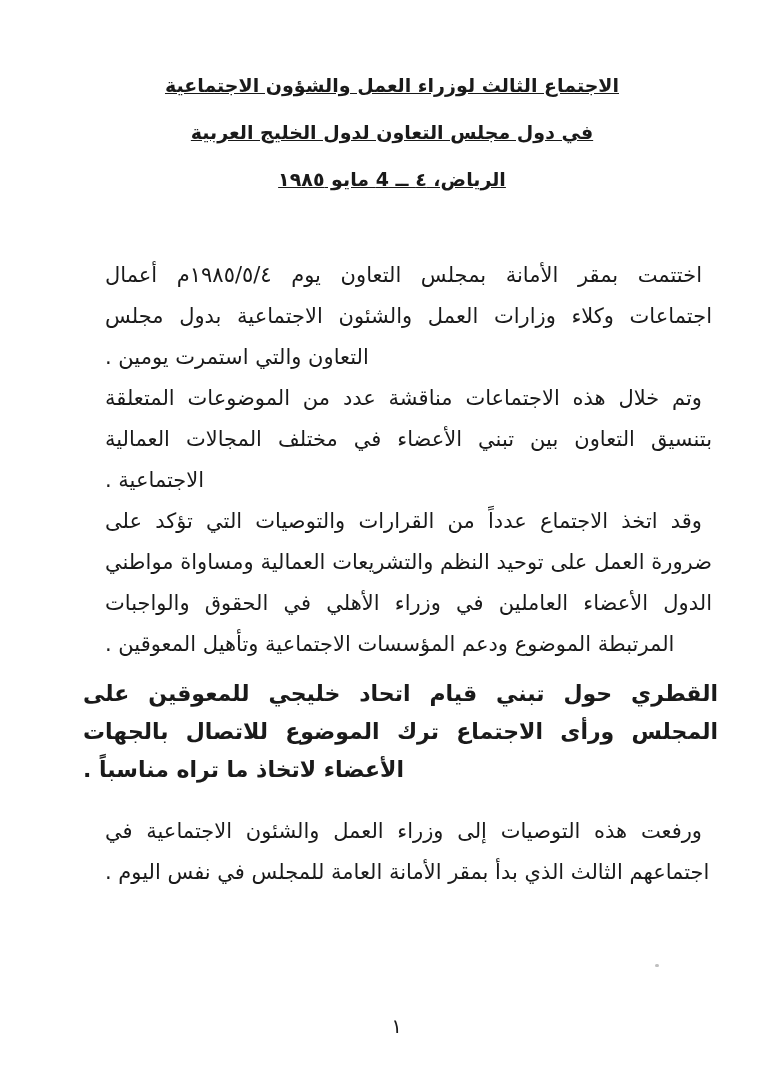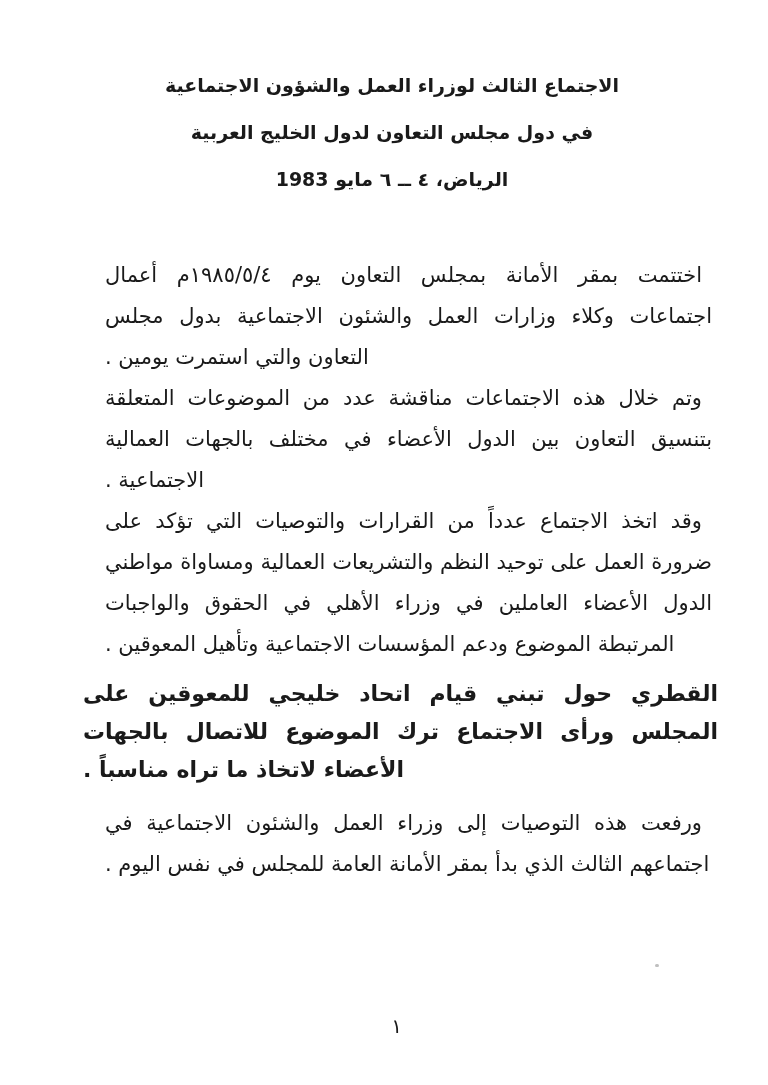--- a/index.html
+++ b/index.html
@@ -18,20 +18,21 @@
     direction: rtl;
     overflow: hidden;
   }
   
   .title-block {
     padding-top: 62px;
     padding-left: 16px; 
     text-align: center;
     font-weight: bold;
     font-size: 19px;
+    text-decoration: underline;
   }
   .t-line {
     height: 47px;
     line-height: 47px;
     white-space: nowrap;
   }
   
   .body-block {
     margin: 52px 56px 0 105px; 
     font-size: 21px;
@@ -50,21 +51,21 @@
   .indent { text-indent: 10px; }
   .para-bold {
     font-weight: bold;
     font-size: 22px;
     margin: 10px -6px 0 -22px; 
   }
   .para-bold .line {
     height: 38px;
     line-height: 38px;
   }
-  .para-last { margin-top: 14px; }
+  .para-last { margin-top: 22px; }
   
   .page-footer {
     position: absolute;
     top: 1014px;
     left: 0;
     right: 0;
     text-align: center;
     padding-left: 25px;
     font-size: 20px;
   }
@@ -81,34 +82,34 @@
   }
 </style>
 </head>
 <body>
 
 <div class="page">
 
   <header class="title-block">
     <div class="t-line">الاجتماع الثالث لوزراء العمل والشؤون الاجتماعية</div>
     <div class="t-line">في دول مجلس التعاون لدول الخليج العربية</div>
-    <div class="t-line">الرياض، ٤ ــ ٦ مايو 1983</div>
+    <div class="t-line">الرياض، ٤ ــ 4 مايو ١٩٨٥</div>
   </header>
 
   <main class="body-block">
 
     <div class="para">
       <div class="line fill indent">اختتمت بمقر الأمانة بمجلس التعاون يوم ١٩٨٥/٥/٤م أعمال</div>
       <div class="line fill">اجتماعات وكلاء وزارات العمل والشئون الاجتماعية بدول مجلس</div>
       <div class="line">التعاون والتي استمرت يومين .</div>
     </div>
 
     <div class="para">
       <div class="line fill indent">وتم خلال هذه الاجتماعات مناقشة عدد من الموضوعات المتعلقة</div>
-      <div class="line fill">بتنسيق التعاون بين الدول الأعضاء في مختلف بالجهات العمالية</div>
+      <div class="line fill">بتنسيق التعاون بين تبني الأعضاء في مختلف المجالات العمالية</div>
       <div class="line">الاجتماعية .</div>
     </div>
 
     <div class="para">
       <div class="line fill indent">وقد اتخذ الاجتماع عدداً من القرارات والتوصيات التي تؤكد على</div>
       <div class="line fill">ضرورة العمل على توحيد النظم والتشريعات العمالية ومساواة مواطني</div>
       <div class="line fill">الدول الأعضاء العاملين في وزراء الأهلي في الحقوق والواجبات</div>
       <div class="line">المرتبطة الموضوع ودعم المؤسسات الاجتماعية وتأهيل المعوقين .</div>
     </div>
 

